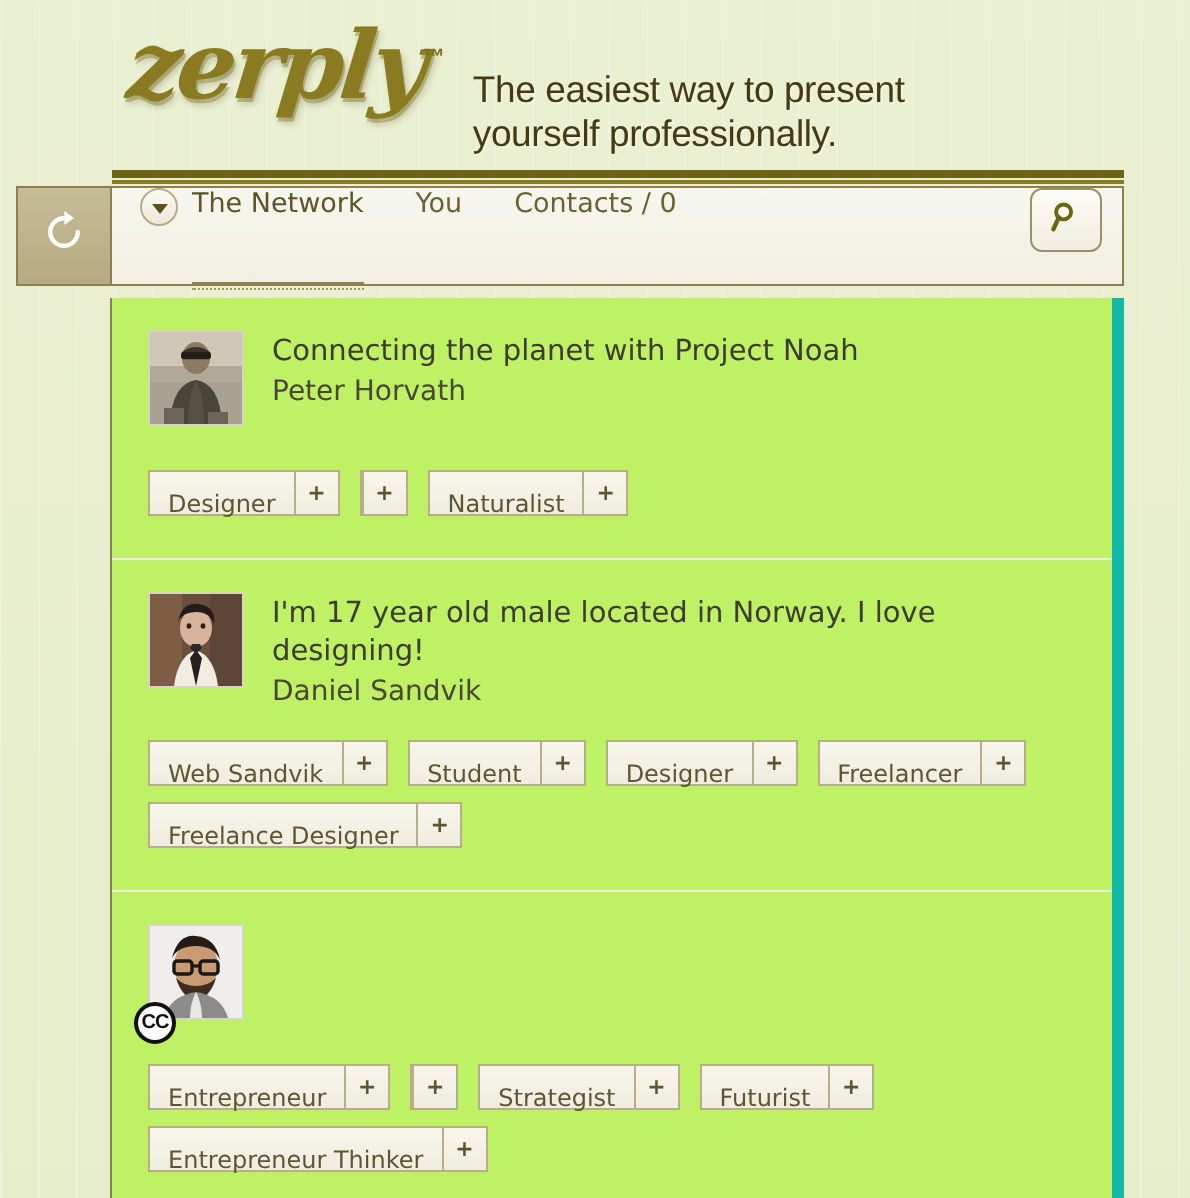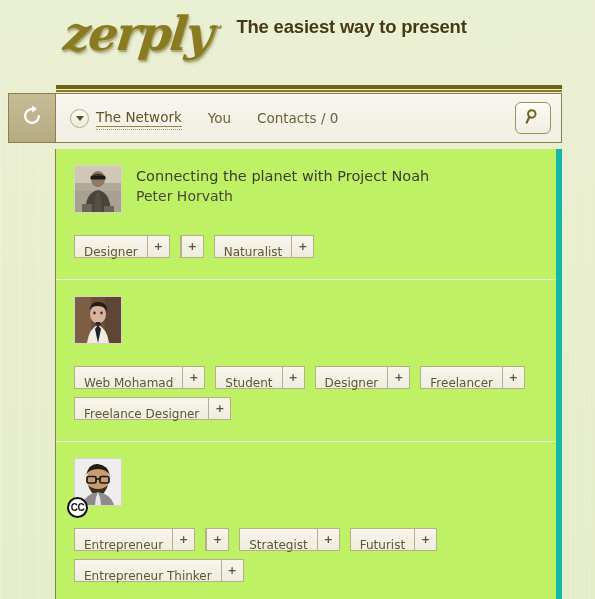--- a/index.html
+++ b/index.html
@@ -49,24 +49,24 @@
     font-weight: bold;
     font-size: 11px;
     letter-spacing: 0;
     vertical-align: super;
     text-shadow: none;
     color: #7c6d1c;
     transform: skewX(6deg);
     display: inline-block;
   }
   #tagline {
-    margin-top: 16px;
+    margin-top: 34px;
     margin-left: 14px;
     font-family: "Liberation Sans", sans-serif;
-    font-weight: bold;
+    font-weight: normal;
     font-size: 18.5px;
     line-height: 1.18;
     color: #453a12;
     text-shadow: 1px 1px 0 rgba(255,255,255,0.35);
     letter-spacing: -0.2px;
   }
 
   
   #header-rules {
     position: absolute;
@@ -105,21 +105,20 @@
   }
   #navbar {
     position: absolute;
     left: 55px; right: 33px; top: 0;
     height: 50px;
     box-sizing: border-box;
     background: linear-gradient(#f7f6ef, #f1efe2);
     border: 1px solid #8b8050;
     border-left: 1px solid #8b8050;
     display: flex;
-    align-items: center;
     padding: 0 10px 0 14px;
   }
   .nav-caret {
     width: 17px; height: 17px;
     border-radius: 50%;
     border: 1px solid #b6ad88;
     background: linear-gradient(#fbfaf3, #eceadb);
     display: inline-flex;
     align-items: center;
     justify-content: center;
@@ -275,20 +274,21 @@
 </style>
 </head>
 <body>
 
 <div id="header">
   <div id="logo">
     <span>zerply</span><span id="logo-tm">™</span>
   </div>
   <div id="tagline">
     <div>The easiest way to present</div>
+    <div>yourself professionally.</div>
   </div>
 </div>
 <div id="header-rules">
   <div id="rule-thick"></div>
   <div id="rule-gap"></div>
   <div id="rule-thin"></div>
 </div>
 
 <div id="navwrap">
 
@@ -372,24 +372,28 @@
             <ellipse cx="23" cy="17" rx="8" ry="9.5" fill="#d8b49a"></ellipse>
             <path d="M14 14 q2 -10 10 -9 q9 1 8 10 q-2 -6 -9 -6 q-7 0 -9 5 Z" fill="#241c18"></path>
             <ellipse cx="19.5" cy="16" rx="1.2" ry="1.4" fill="#2c2320"></ellipse>
             <ellipse cx="26.5" cy="16" rx="1.2" ry="1.4" fill="#2c2320"></ellipse>
             <path d="M12 46 q2 -15 11 -18 q9 3 11 18 Z" fill="#f1ece2"></path>
             <path d="M23 28 l-3 4 l3 14 l3 -14 Z" fill="#222020"></path>
             <path d="M20 27 l3 3 l3 -3 l-1 -2 l-4 0 Z" fill="#2c2a28"></path>
           </svg>
         </div>
       </div>
+      <div class="entry-text">
+        <div class="entry-headline">I'm 17 year old male located in Norway. I love designing!</div>
+        <div class="entry-name">Daniel Sandvik</div>
+      </div>
     </div>
     <div class="tag-row">
       <div class="tag">
-        <span class="tag-label">Web Mohamad</span>
+        <span class="tag-label">Web Sandvik</span>
         <span class="tag-plus">+</span>
       </div>
       <div class="tag">
         <span class="tag-label">Student</span>
         <span class="tag-plus">+</span>
       </div>
       <div class="tag">
         <span class="tag-label">Designer</span>
         <span class="tag-plus">+</span>
       </div>

